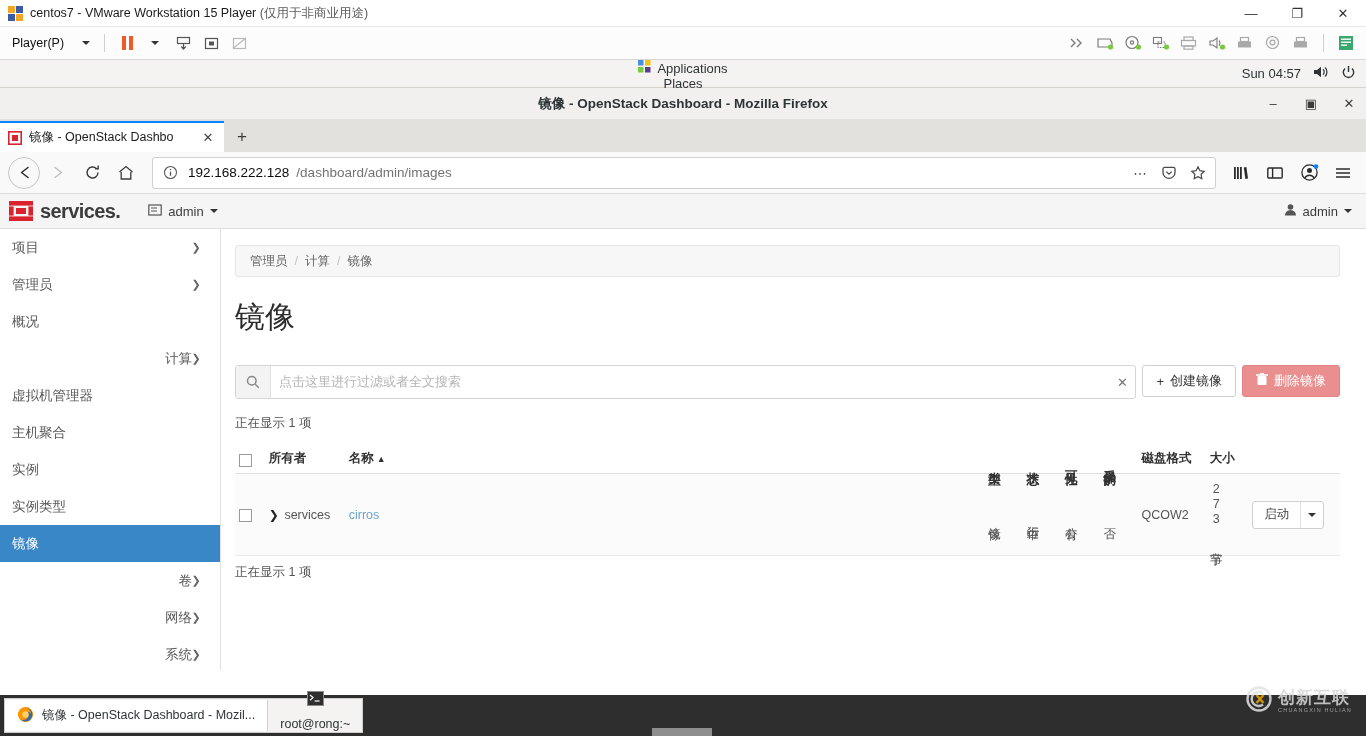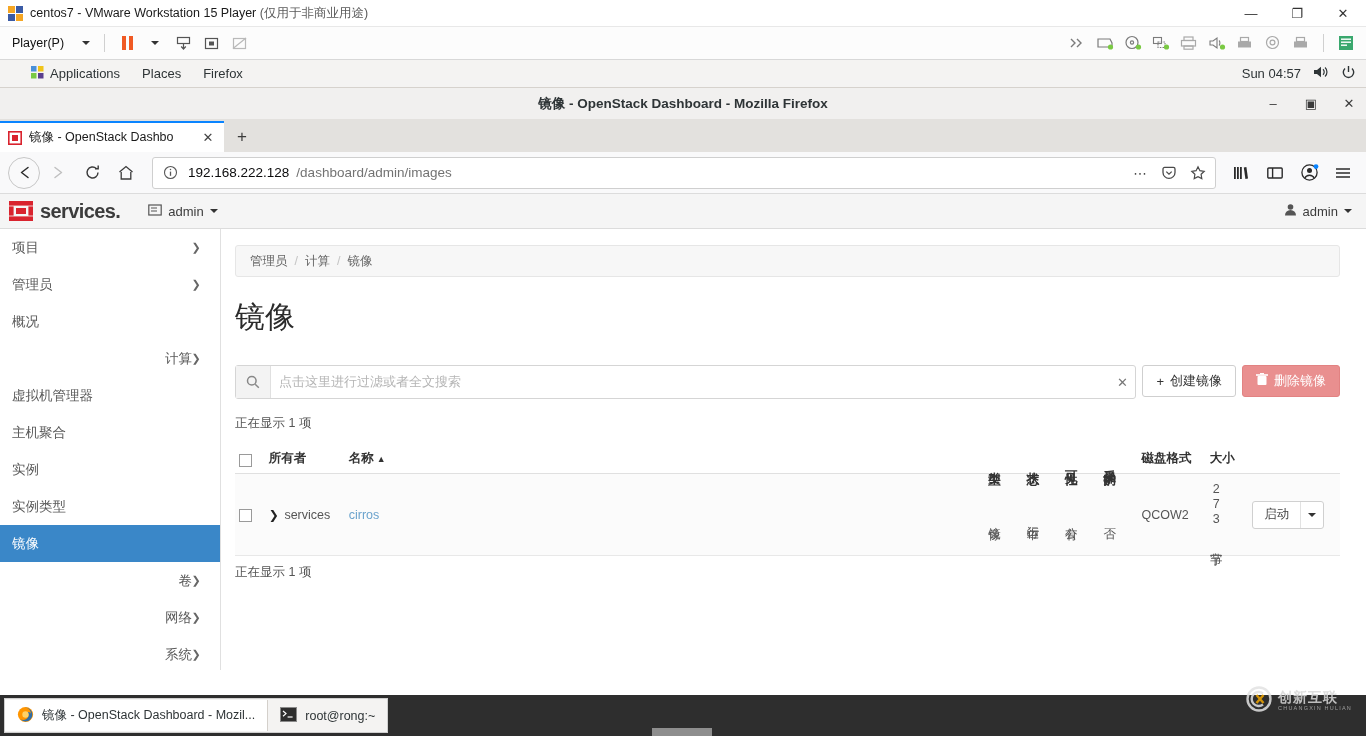--- a/index.html
+++ b/index.html
@@ -31,21 +31,21 @@
   .vm-sep{width:1px;height:18px;background:#d0d0d0;margin:0 8px;}
   .pause-ico{display:flex;gap:3px;}
   .pause-ico i{display:block;width:4px;height:14px;background:#f05a24;}
   .caret{width:0;height:0;border-left:4px solid transparent;border-right:4px solid transparent;border-top:4px solid #333;}
   .tb-icon{width:26px;height:24px;display:flex;align-items:center;justify-content:center;margin:0 1px;}
   .vm-toolbar-right{position:absolute;right:6px;top:0;height:32px;display:flex;align-items:center;}
 
   
   .gnome-bar{
     height:27px;background:#f4f3f2;border-bottom:1px solid #d6d2cd;
-    display:flex;align-items:center;padding:0 20px;position:relative;font-size:13px;color:#2e3436;
+    display:flex;align-items:center;padding:0 8px;position:relative;font-size:13px;color:#2e3436;flex-direction:column;
   }
   .gnome-item{padding:0 11px;height:27px;display:flex;align-items:center;gap:6px;}
   .gnome-right{position:absolute;right:10px;top:0;height:27px;display:flex;align-items:center;gap:12px;font-size:13px;}
 
   
   .ff-titlebar{
     height:31px;background:#f1f0ef;display:flex;align-items:center;justify-content:center;position:relative;
     border-bottom:1px solid #e3e1de;
   }
   .ff-title{font-size:13.5px;color:#2e3436;font-weight:600;}
@@ -148,25 +148,25 @@
   .actionbtn .lbl{padding:0 11px;display:flex;align-items:center;font-size:12.5px;color:#444;}
   .actionbtn .dd{width:22px;border-left:1px solid #e2e2e2;display:flex;align-items:center;justify-content:center;}
 
   
   .taskbar{
     position:absolute;left:0;bottom:0;width:1366px;height:41px;background:#2e2e2e;
     display:flex;align-items:center;padding:0;box-sizing:border-box;
   }
   .tb-items{display:flex;align-items:center;height:33px;margin:0 0 0 4px;background:#f4f3f2;border:1px solid #cfcfcf;}
   .tb-item{display:flex;align-items:center;gap:8px;padding:0 12px;height:31px;font-size:12.5px;color:#2e3436;border-right:1px solid #d4d0cb;justify-content:flex-end;}
-  .tb-item:last-child{border-right:0;}
+  .tb-item:last-child{border-right:0;flex-direction:column;}
   .tb-item.active{background:#fff;}
   .watermark{position:absolute;right:14px;bottom:20px;display:flex;align-items:center;gap:6px;opacity:.85;}
   .wm-text{display:flex;flex-direction:column;line-height:1;}
-  .wm-cn{font-size:14px;color:#d8d8d8;font-weight:600;letter-spacing:1px;}
+  .wm-cn{font-size:17px;color:#d8d8d8;font-weight:600;letter-spacing:1px;}
   .wm-en{font-size:5.5px;color:#b0b0b0;letter-spacing:1.2px;margin-top:2px;}
   .mouse-shadow{position:absolute;left:652px;bottom:0;width:60px;height:8px;background:#8e8e8e;}
 </style>
 </head>
 <body>
 
 <div class="root">
 
   <div class="vm-titlebar">
     <span class="vm-logo">

